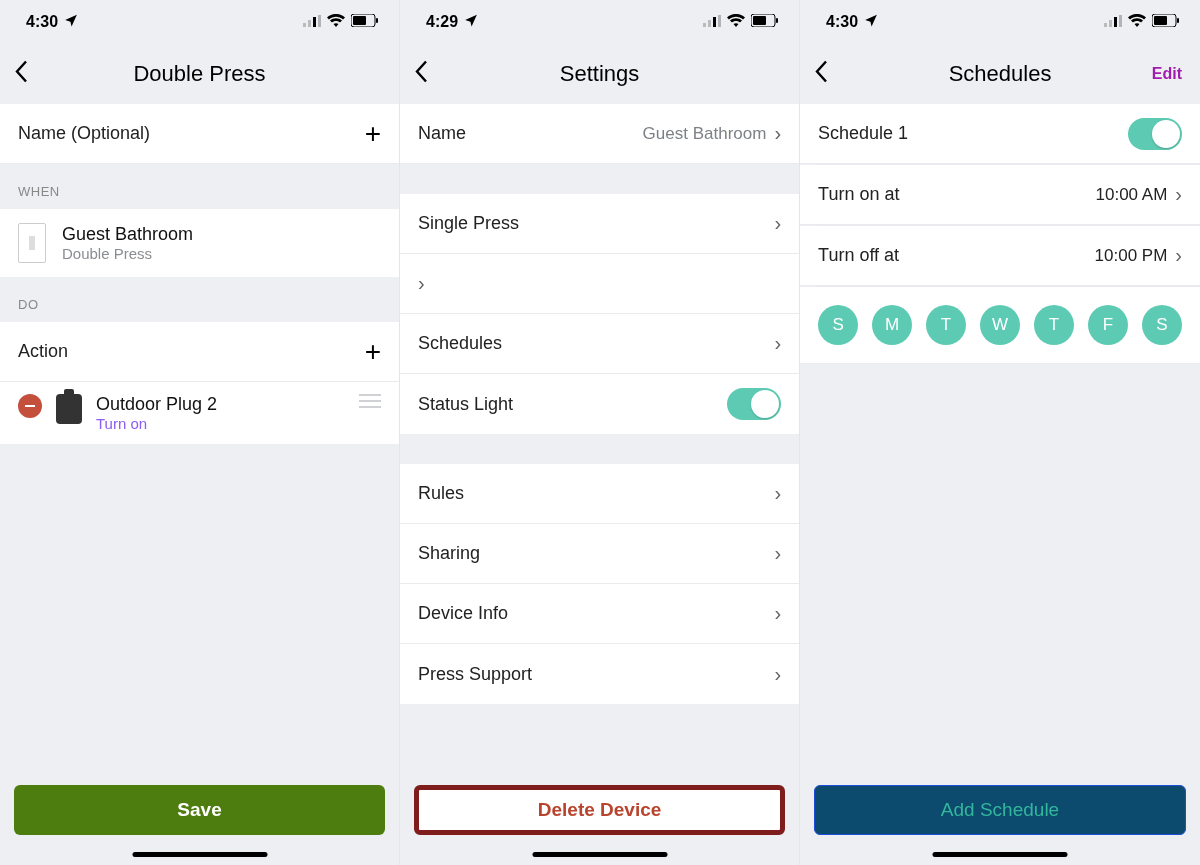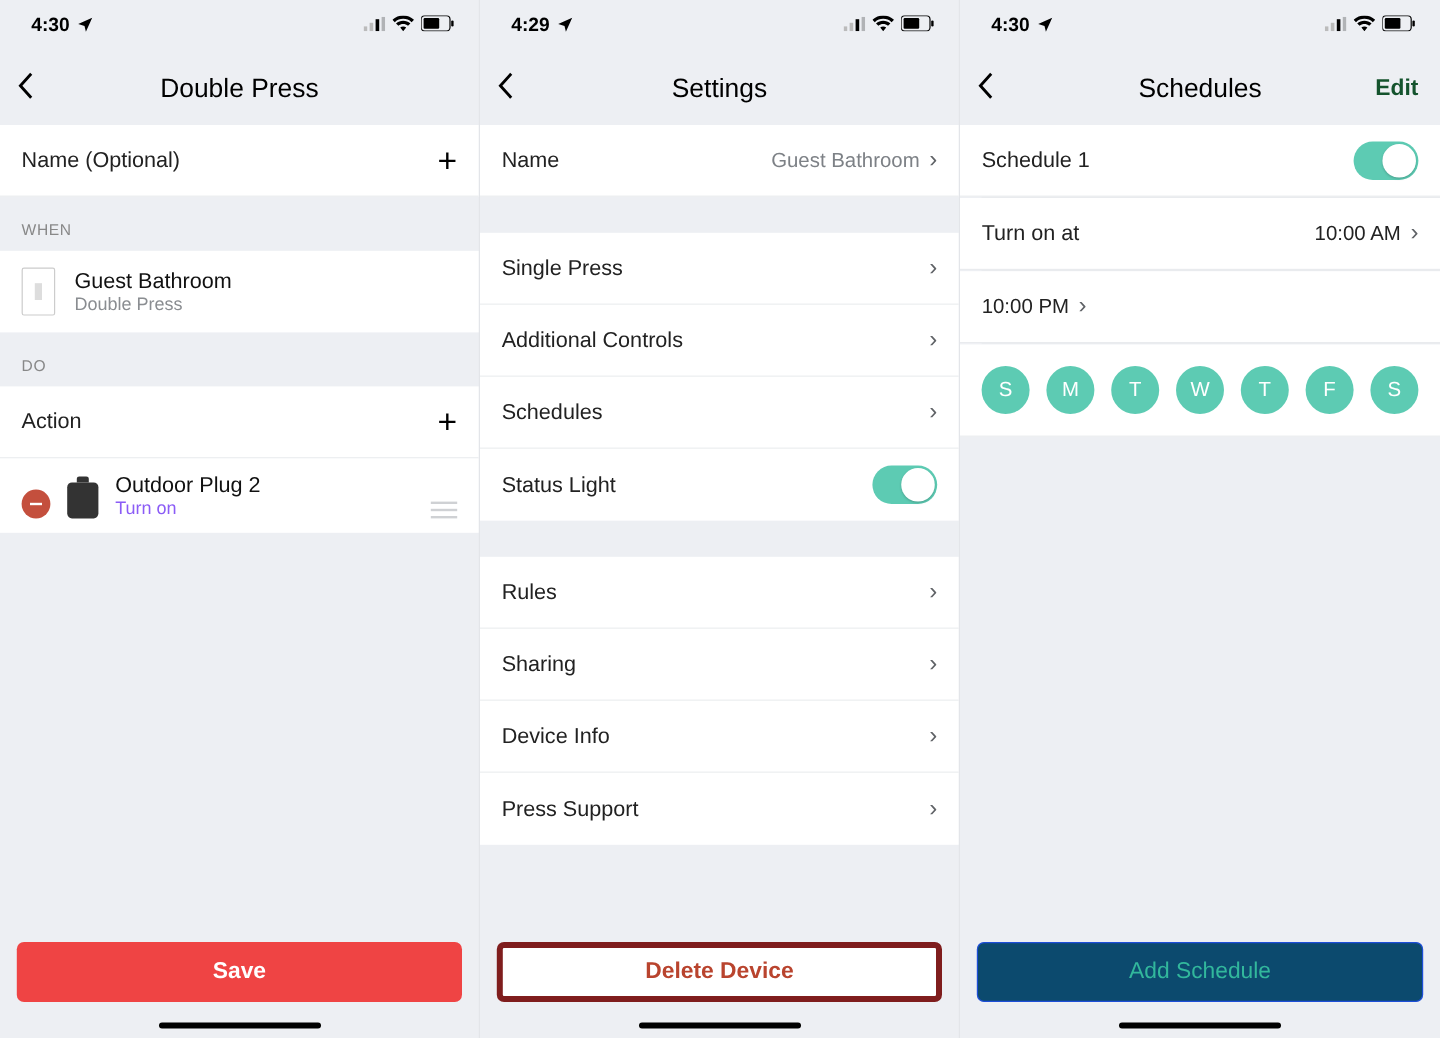--- a/index.html
+++ b/index.html
@@ -11,21 +11,21 @@
   
   .statusbar { height:44px; display:flex; align-items:center; justify-content:space-between; padding:0 20px 0 26px; color:#000; font-size:16px; font-weight:600; }
   .sb-left { display:flex; align-items:center; gap:6px; }
   .sb-right { display:flex; align-items:center; gap:6px; }
   .loc-arrow, .batt, .wifi, .sig { display:inline-block; }
 
   
   .navhdr { height:60px; display:flex; align-items:center; justify-content:center; position:relative; }
   .navhdr .back { position:absolute; left:14px; top:50%; transform:translateY(-50%); font-size:28px; color:#000; line-height:1; }
   .navhdr .title { font-size:22px; font-weight:500; color:#000; }
-  .navhdr .right-action { position:absolute; right:18px; top:50%; transform:translateY(-50%); font-size:19px; font-weight:600; color:#14532d; }
+  .navhdr .right-action { position:absolute; right:18px; top:50%; transform:translateY(-50%); font-size:16px; font-weight:600; color:#a21caf; }
 
   
   .row { background:#fff; display:flex; align-items:center; padding:0 18px; min-height:60px; font-size:18px; color:#222; border-bottom:1px solid #e9ebee; }
   .row.noborder { border-bottom:none; }
   .row .label { flex:1; }
   .row .value { color:#7d8186; font-size:17px; margin-right:8px; }
   .row .chev { color:#5f6266; font-size:20px; }
   .row .plus { font-size:28px; color:#000; font-weight:300; }
 
   .section-label { font-size:13px; letter-spacing:0.5px; color:#888; padding:20px 18px 10px; text-transform:uppercase; }
@@ -35,35 +35,35 @@
   .toggle .knob { position:absolute; width:28px; height:28px; background:#fff; border-radius:50%; top:2px; right:2px; box-shadow:0 1px 2px rgba(0,0,0,0.2); }
 
   
   .trigger-row { background:#fff; display:flex; align-items:center; padding:14px 18px; gap:16px; }
   .switch-icon { width:28px; height:40px; border:1px solid #ccc; border-radius:2px; display:flex; align-items:center; justify-content:center; }
   .switch-icon .inner { width:6px; height:14px; background:#ddd; }
   .trigger-text .t1 { font-size:18px; color:#111; }
   .trigger-text .t2 { font-size:15px; color:#8a8d91; }
 
   
-  .action-row { background:#fff; display:flex; align-items:flex-end; padding:12px 18px; gap:14px; }
+  .action-row { background:#fff; display:flex; align-items:flex-start; padding:12px 18px; gap:14px; }
   .remove-badge { width:24px; height:24px; border-radius:50%; background:#c44f3d; display:flex; align-items:center; justify-content:center; }
   .remove-badge .minus { width:10px; height:2px; background:#fff; }
   .plug-icon { width:26px; height:30px; background:#333; border-radius:4px; position:relative; }
   .plug-icon:before { content:""; position:absolute; top:-5px; left:8px; width:10px; height:5px; background:#333; border-radius:2px 2px 0 0; }
   .action-text { flex:1; }
   .action-text .t1 { font-size:18px; color:#111; }
   .action-text .t2 { font-size:15px; color:#8b5cf6; }
   .drag-handle { display:flex; flex-direction:column; gap:4px; }
   .drag-handle span { display:block; width:22px; height:2px; background:#cfd1d4; }
 
   
   .footer { position:absolute; left:0; right:0; bottom:0; padding:0 14px 30px; }
   .btn { height:50px; border-radius:6px; display:flex; align-items:center; justify-content:center; font-size:19px; font-weight:600; }
-  .btn-primary { background:#ef4444; color:#fff; }
+  .btn-primary { background:#4d7c0f; color:#fff; }
   .btn-danger-outline { background:#fff; color:#b9442e; border:5px solid #7f1d1d; }
   .btn-outline { background:#0c4a6e; color:#32b79c; border:1px solid #1d4ed8; font-weight:400; }
   .home-ind { position:absolute; bottom:8px; left:50%; transform:translateX(-50%); width:135px; height:5px; background:#000; border-radius:3px; }
   .gap-md { height:30px; background:#edeff3; }
 
   
   .days { display:flex; gap:11px; padding:18px 18px; background:#fff; border-bottom:1px solid #e9ebee; justify-content:space-between; }
   .day { width:40px; height:40px; border-radius:50%; background:#5dcbb3; color:#fff; display:flex; align-items:center; justify-content:center; font-size:17px; font-weight:500; }
 
   .content { flex:1; overflow:hidden; }
@@ -215,21 +215,20 @@
         <span class="chev">›</span>
       </div>
 
       <div class="gap-md"></div>
 
       <div class="row">
         <span class="label">Single Press</span>
         <span class="chev">›</span>
       </div>
       <div class="row">
-        <span class="label">Additional Controls</span>
         <span class="chev">›</span>
       </div>
       <div class="row">
         <span class="label">Schedules</span>
         <span class="chev">›</span>
       </div>
       <div class="row noborder">
         <span class="label">Status Light</span>
         <div class="toggle">
             <div class="knob"></div>
@@ -314,20 +313,21 @@
           </div>
       </div>
       <div class="thin-div"></div>
       <div class="row">
         <span class="label">Turn on at</span>
         <span class="value" style="color:#222">10:00 AM</span>
         <span class="chev">›</span>
       </div>
       <div class="thin-div"></div>
       <div class="row">
+        <span class="label">Turn off at</span>
         <span class="value" style="color:#222">10:00 PM</span>
         <span class="chev">›</span>
       </div>
       <div class="thin-div"></div>
       <div class="days">
         <div class="day">S</div>
         <div class="day">M</div>
         <div class="day">T</div>
         <div class="day">W</div>
         <div class="day">T</div>

